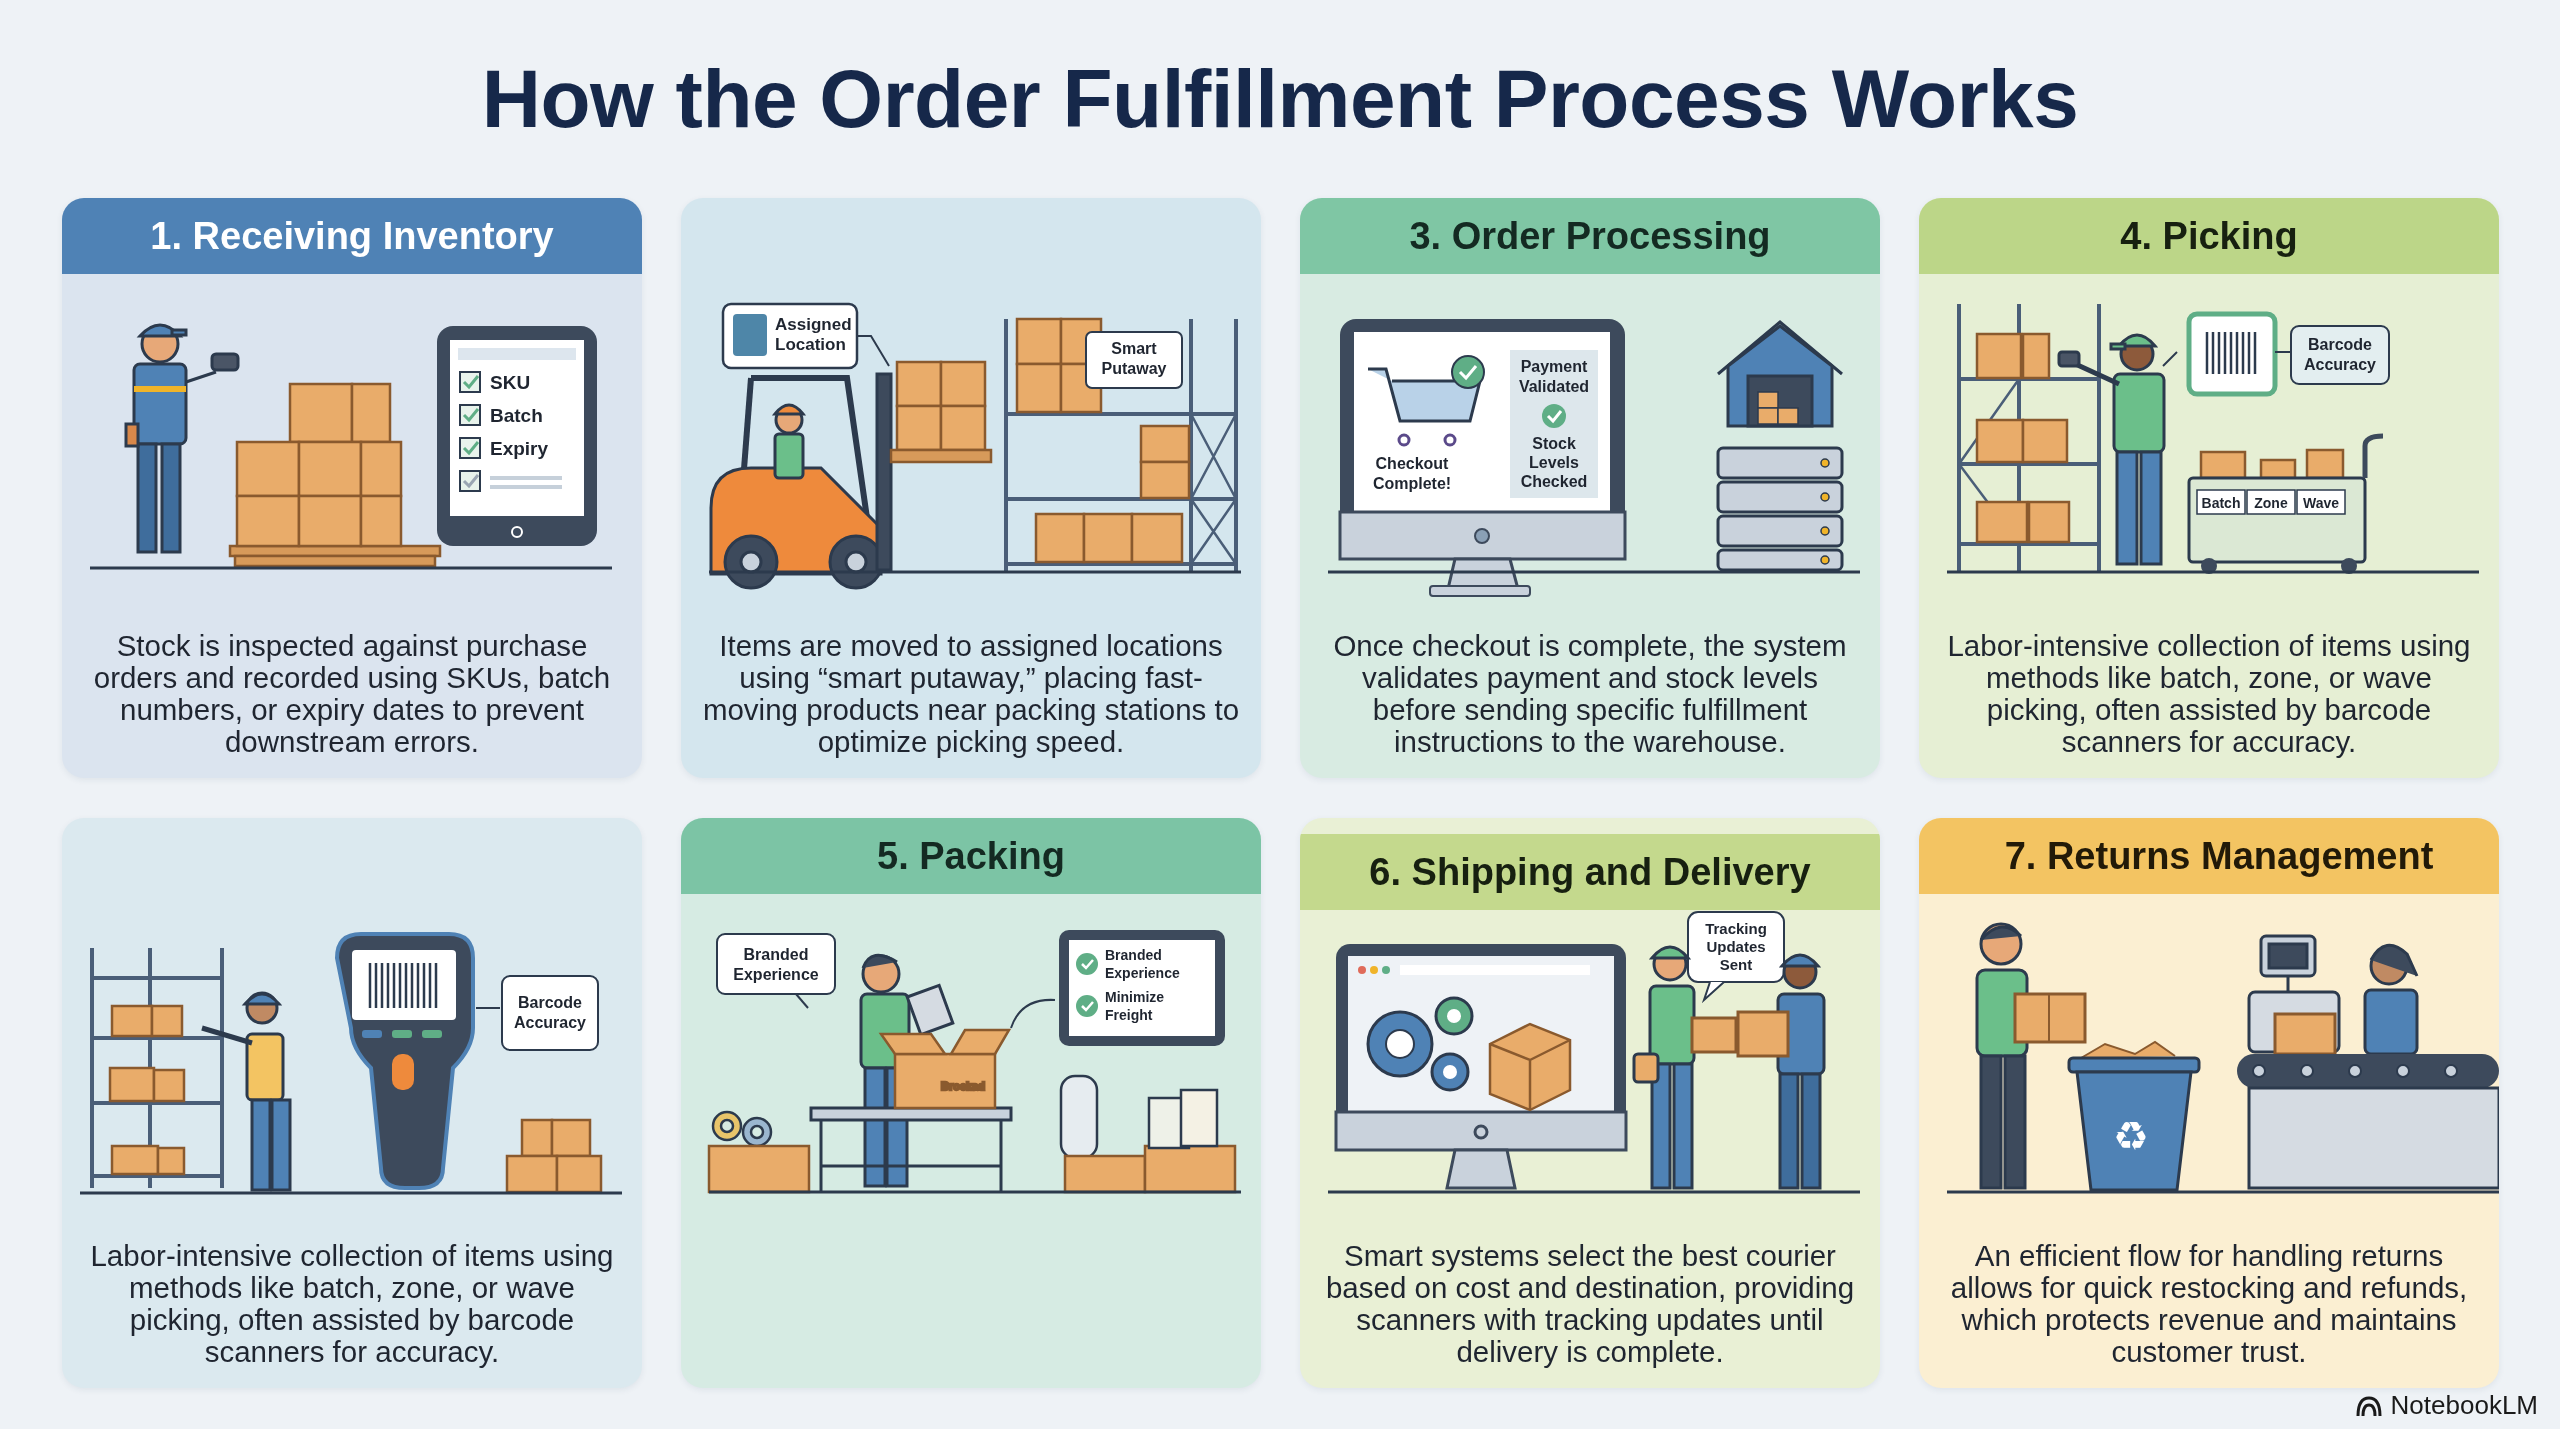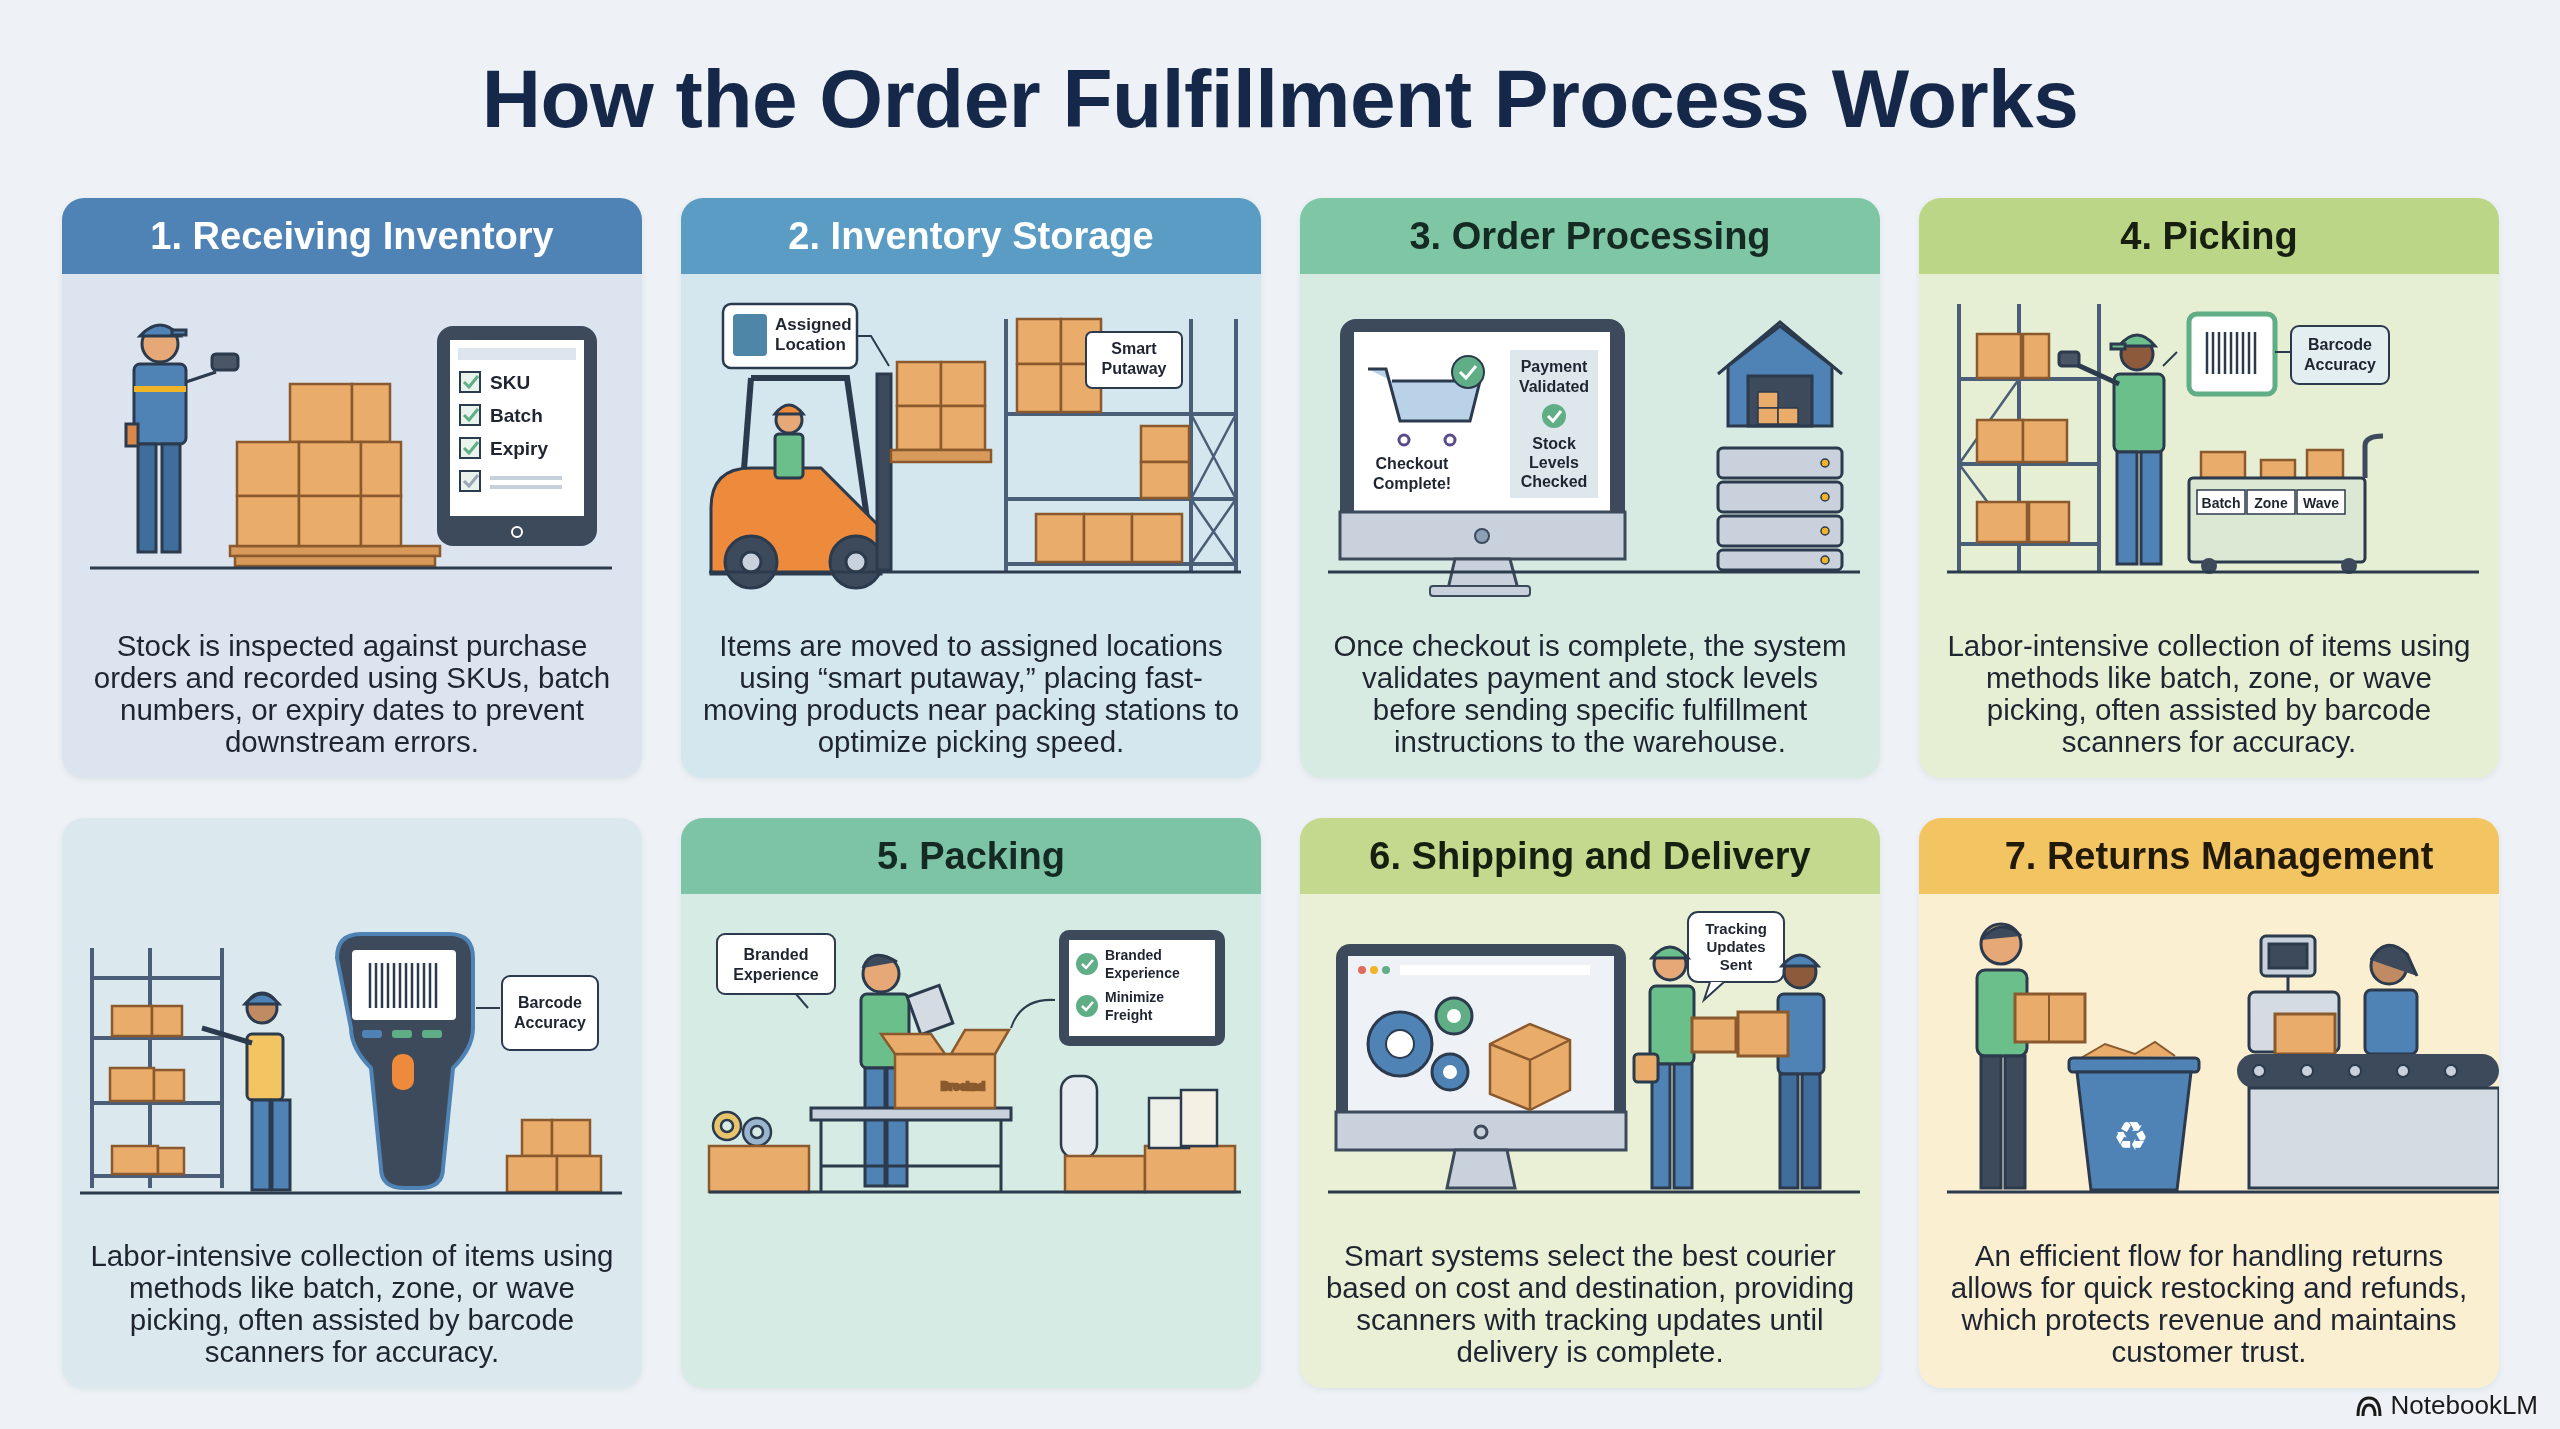--- a/index.html
+++ b/index.html
@@ -41,21 +41,21 @@
   svg { display: block; width: 100%; height: 100%; }
   svg text { font-family: "Liberation Sans", "DejaVu Sans", sans-serif; font-weight: 700; }
 
   
   .t1 { background: #dbe4ef; } .t1 .card-header { background: #4f82b5; color: #ffffff; }
   .t2 { background: #d4e6ee; } .t2 .card-header { background: #5a9cc3; color: #ffffff; }
   .t3 { background: #d8ebe2; } .t3 .card-header { background: #7fc6a4; color: #142a22; }
   .t4 { background: #e6efd4; } .t4 .card-header { background: #bcd688; color: #172010; }
   .t5 { background: #dbe9ef; }
   .t6 { background: #d6ebe3; } .t6 .card-header { background: #7cc4a5; color: #142a22; }
-  .t7 { background: #e9f0d5; } .t7 .card-header { background: #c4d98d; color: #172010; }
+  .t7 { background: #e9f0d5; } .t7 .card-header { background: #c4d98d; color: #172010; margin-top: 16px; }
   .t8 { background: #fbefd2; } .t8 .card-header { background: #f3c462; color: #221a08; padding-left: 20px; }
 
   .brand {
     position: absolute; right: 22px; bottom: 8px;
     display: flex; align-items: center; gap: 8px;
     font-size: 26px; color: #1a1a1a;
   }
   .brand .logo { width: 28px; height: 24px; }
 </style>
 </head>
@@ -116,21 +116,20 @@
           <rect x="428" y="202" width="72" height="4" fill="#c6d0da"></rect>
             <rect x="428" y="211" width="72" height="4" fill="#c6d0da"></rect>
         </g>
         <line x1="28" y1="294" x2="550" y2="294" stroke="#2c3a4d" stroke-width="3"></line>
       </svg>
     </div>
     <p class="card-desc">Stock is inspected against purchase orders and recorded using SKUs, batch numbers, or expiry dates to prevent downstream errors.</p>
   </div>
 
   <div class="card t2">
-    <div class="card-header">2. Inventory Storage</div>
     <div class="card-illus">
       <svg viewBox="0 0 580 340">
         <g>
           <rect x="42" y="30" width="134" height="64" rx="8" fill="#ffffff" stroke="#2c3a4d" stroke-width="2.5"></rect>
           <rect x="52" y="40" width="34" height="42" rx="4" fill="#4e86a8"></rect>
           <text x="94" y="56" font-size="17" fill="#1f2530">Assigned</text>
           <text x="94" y="76" font-size="17" fill="#1f2530">Location</text>
           <path d="M176 62 l14 0 l18 30" fill="none" stroke="#2c3a4d" stroke-width="2"></path>
         </g>
         <g stroke="#2c3a4d" stroke-width="3">

